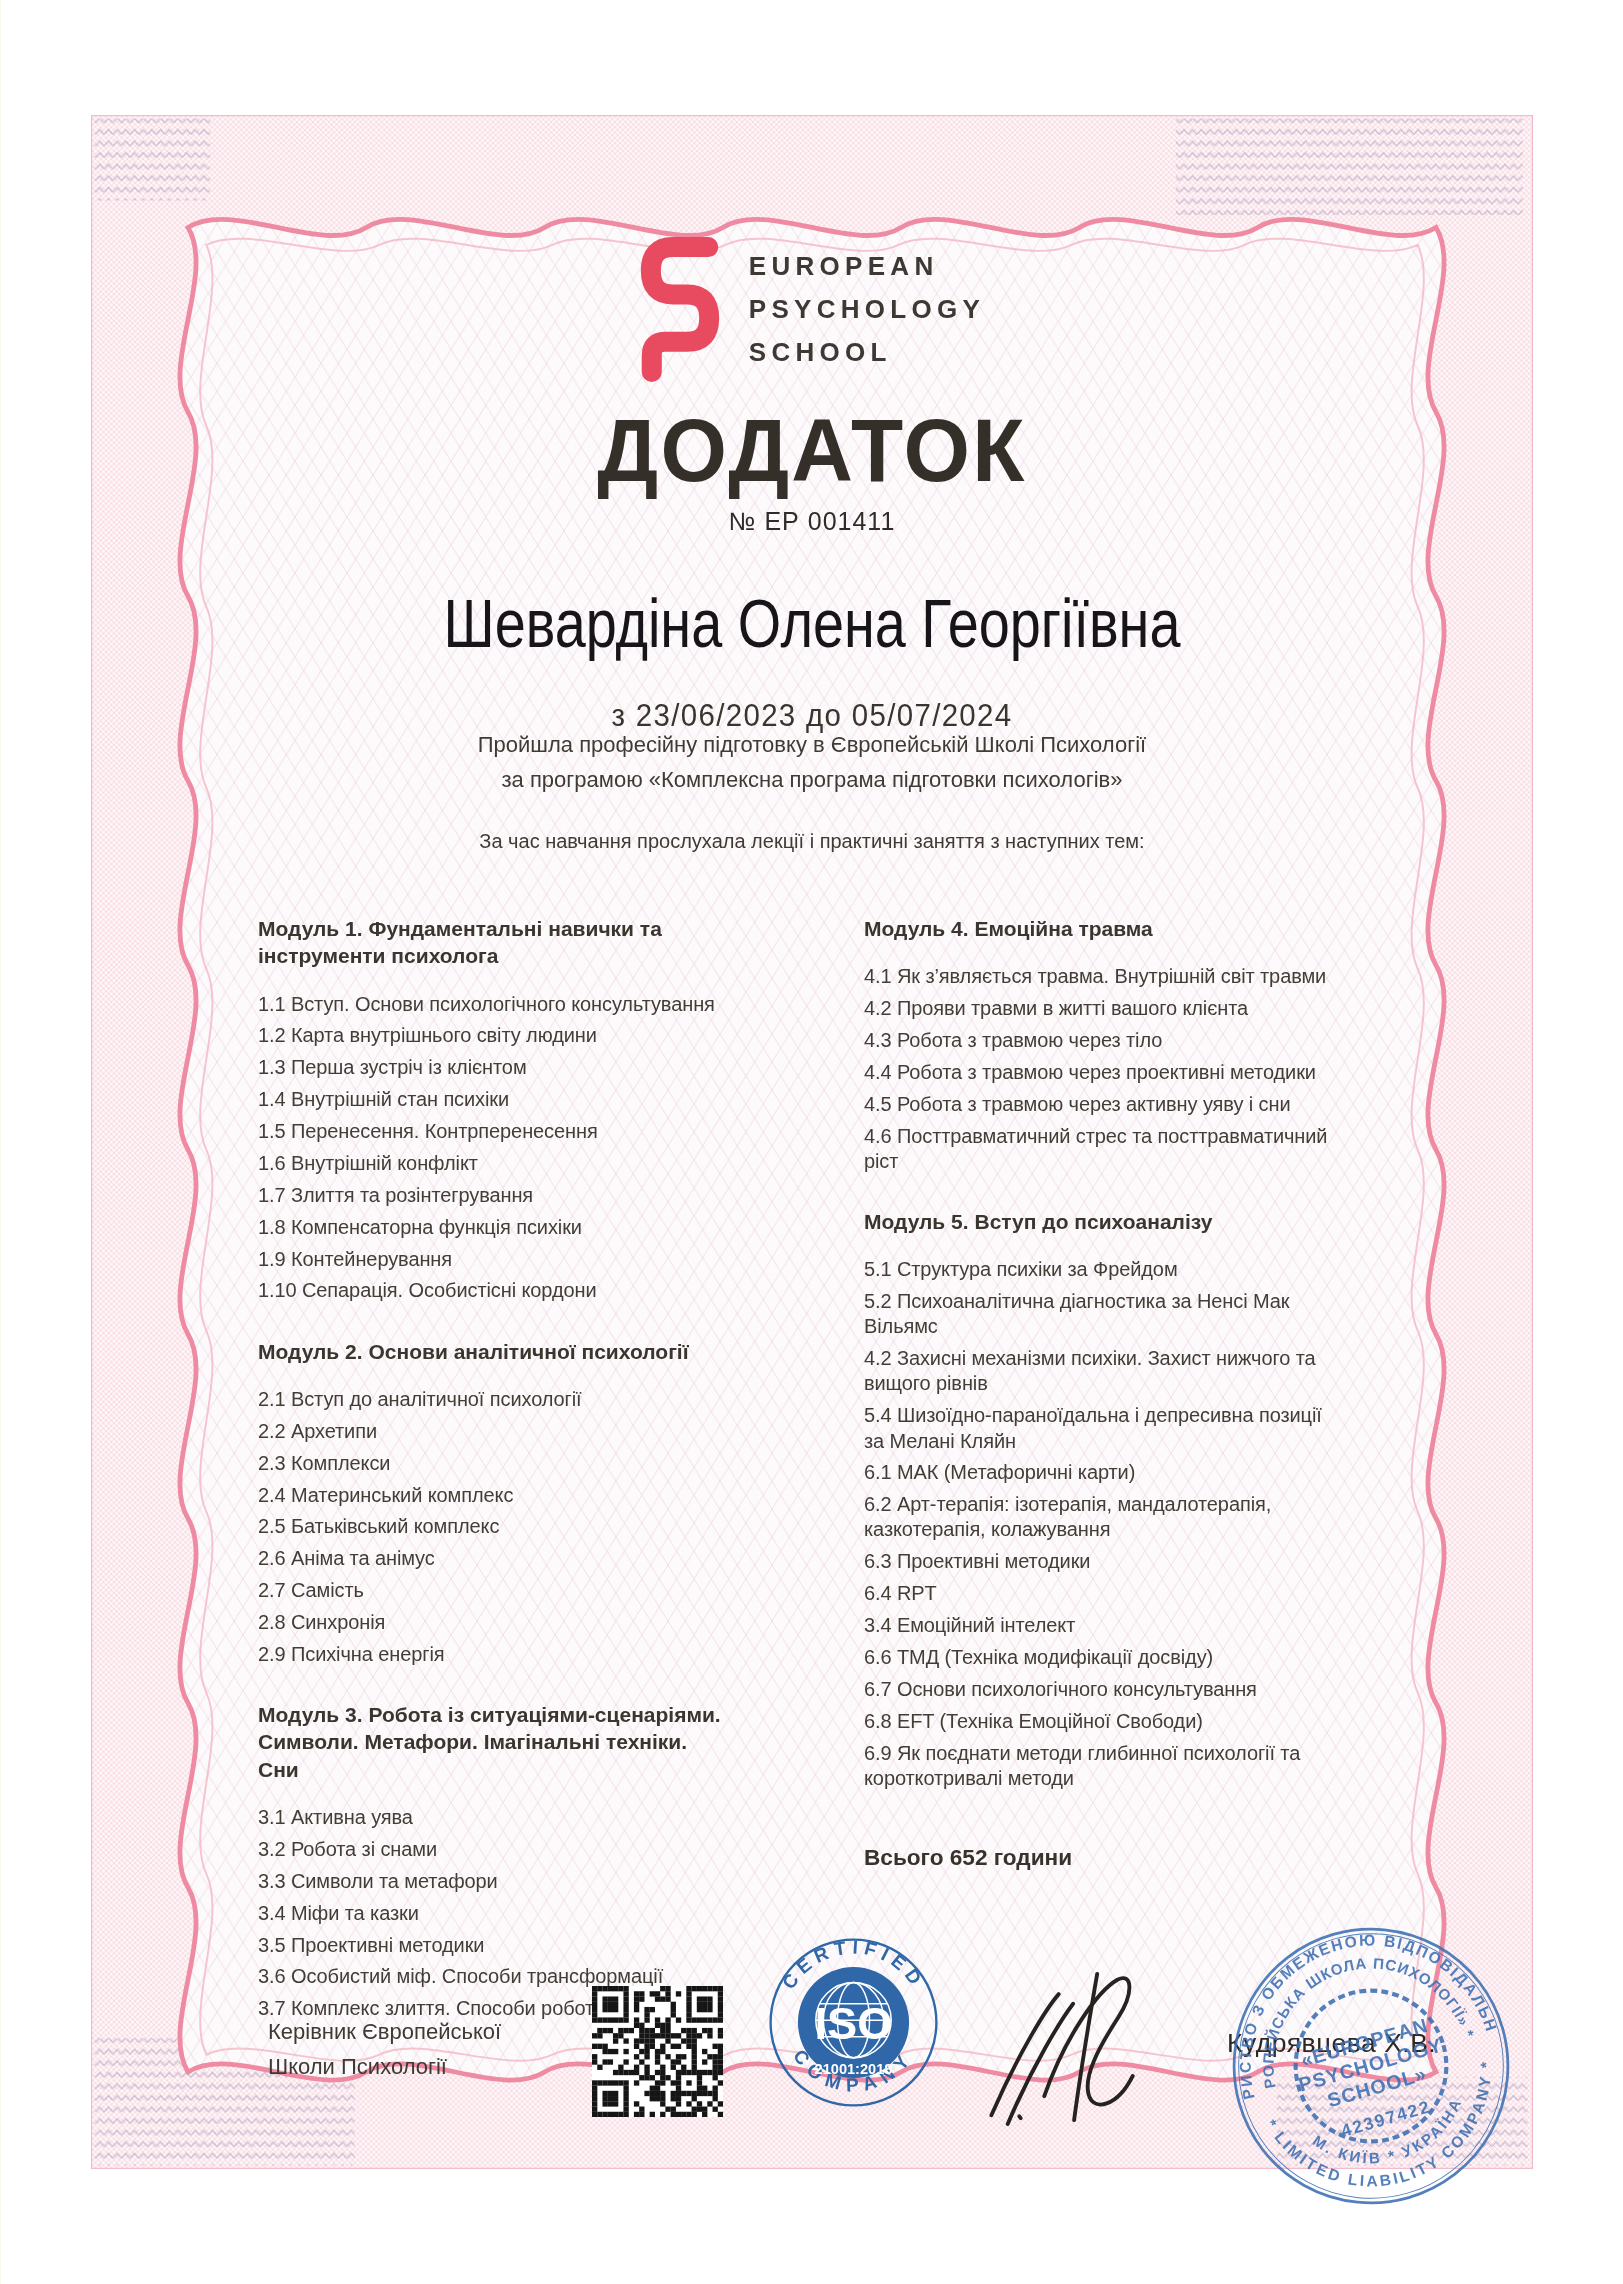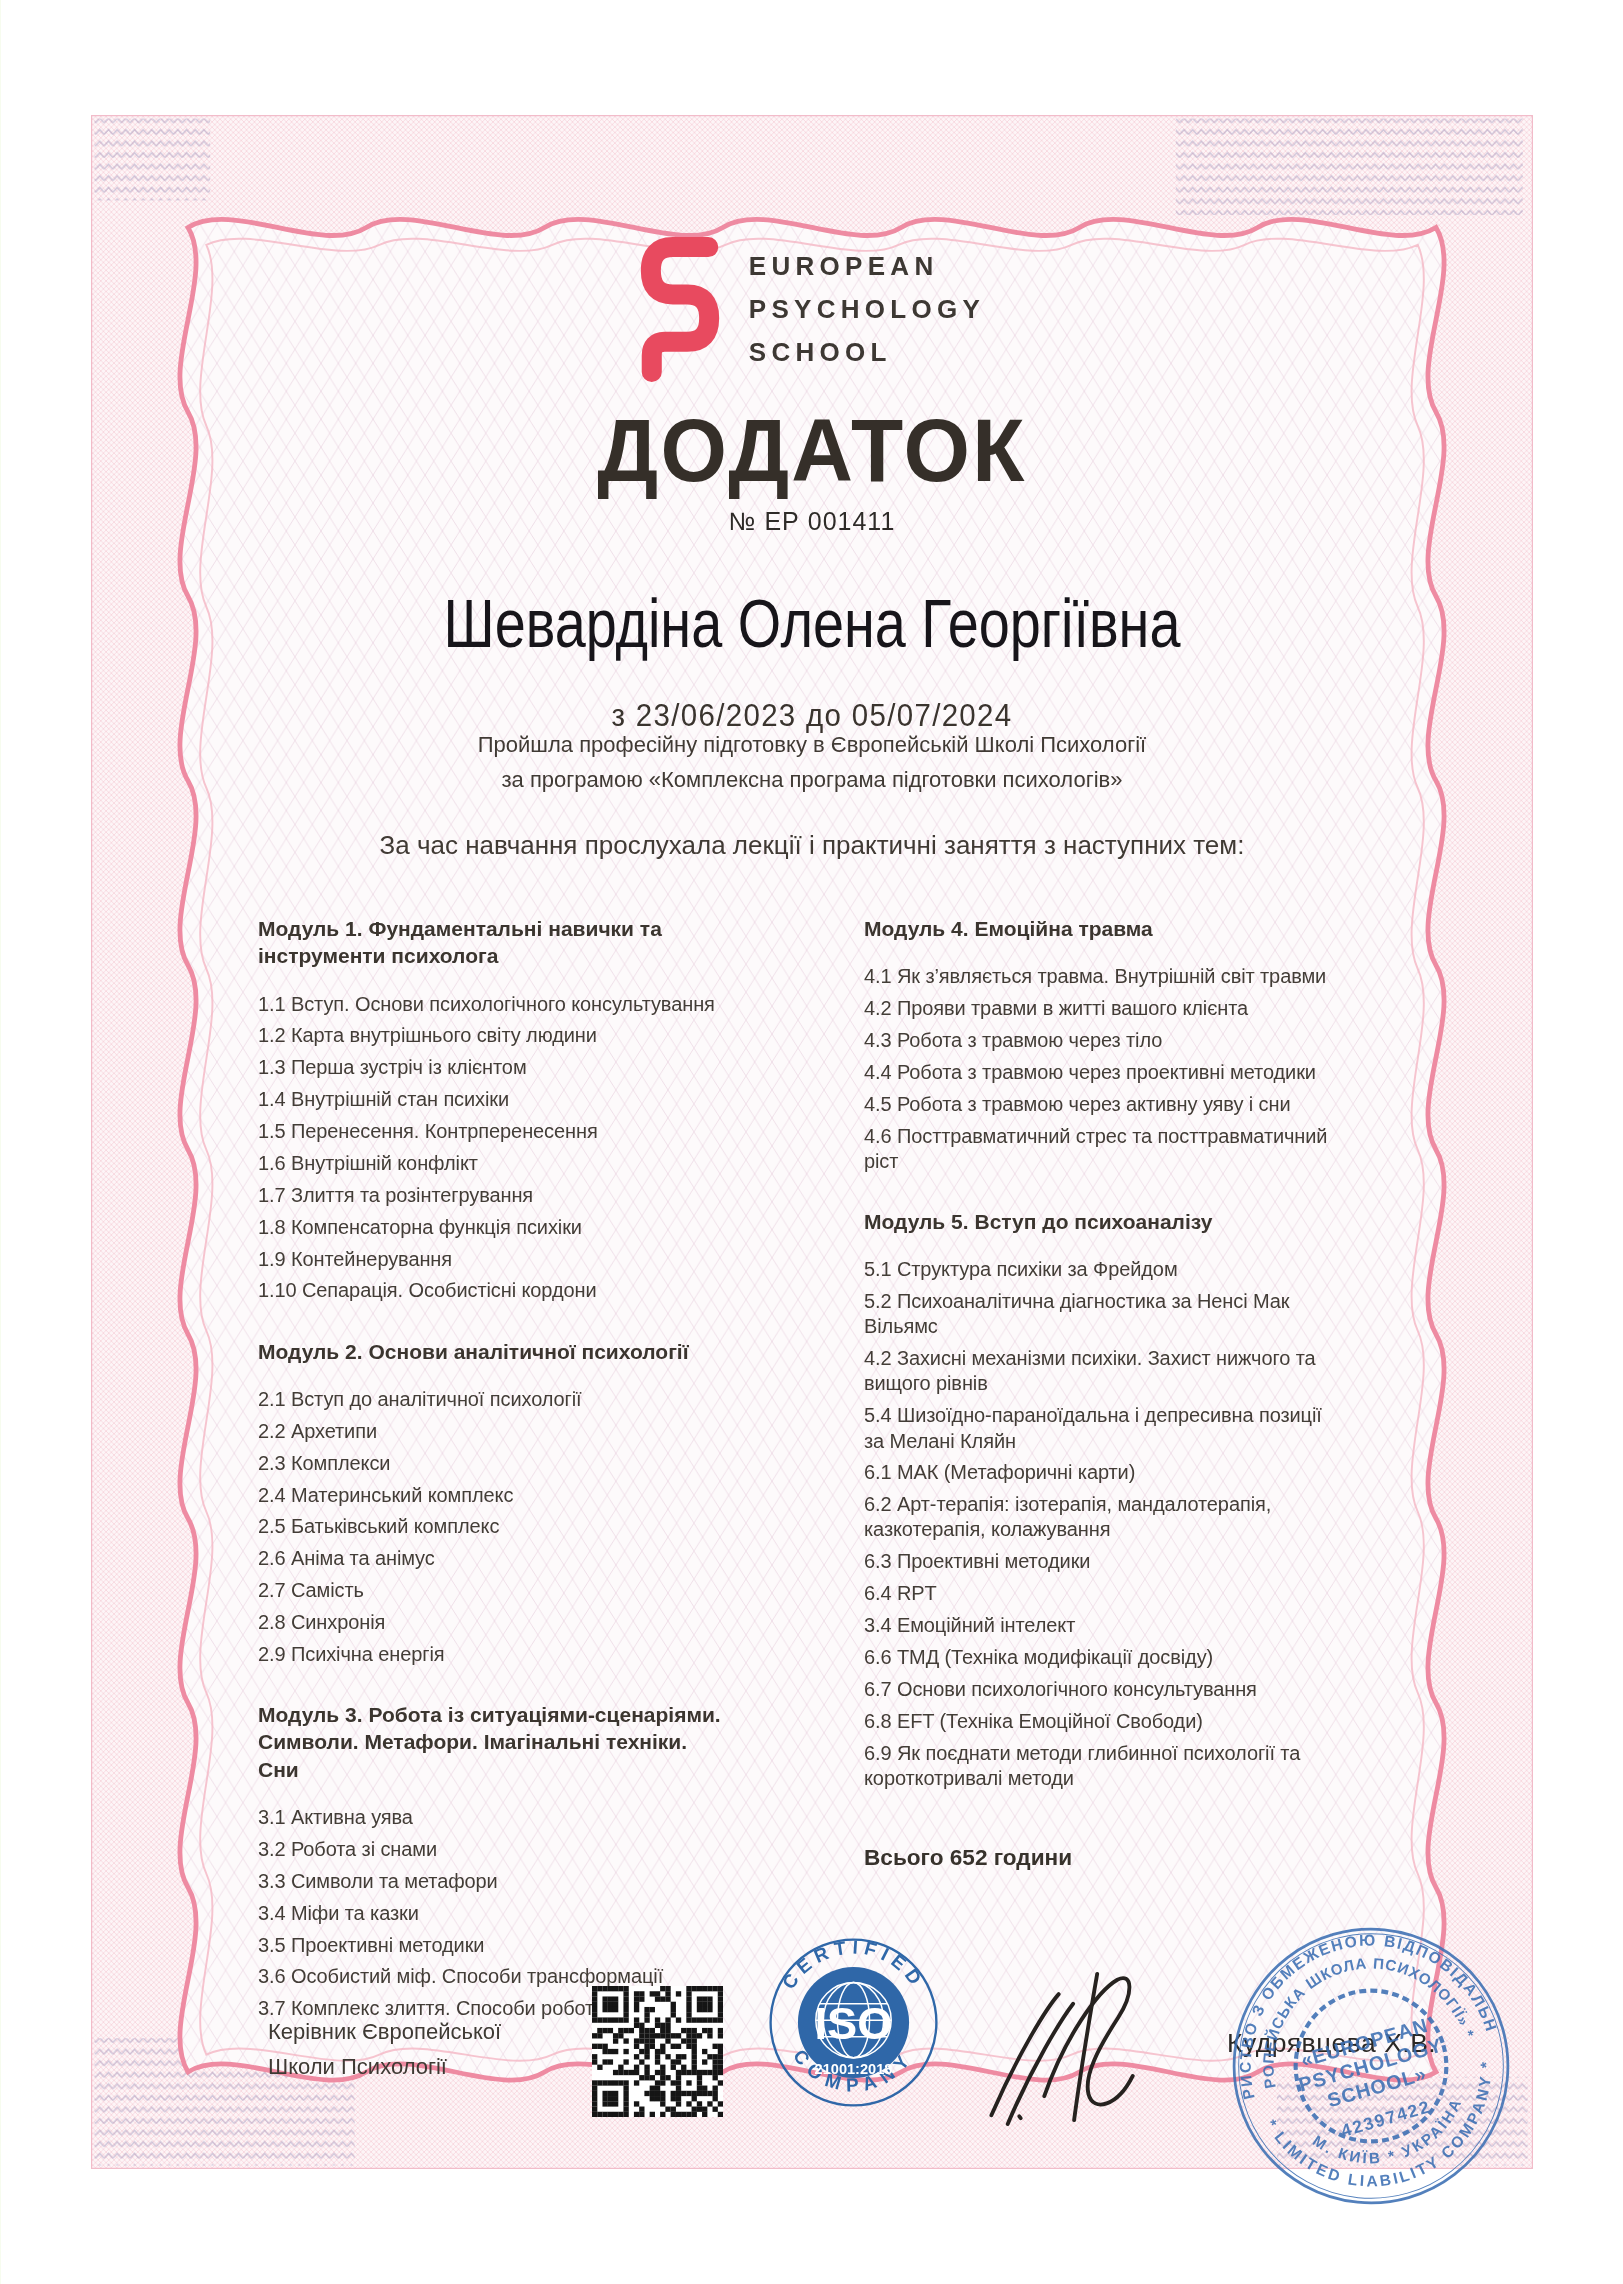--- a/index.html
+++ b/index.html
@@ -14,21 +14,21 @@
   
   .doc-title{position:absolute;left:0;right:0;top:399px;text-align:center;font-size:89px;font-weight:800;
              letter-spacing:2.4px;color:#352f29;transform:scaleX(.96);}
   .doc-number{position:absolute;left:0;right:0;top:507px;text-align:center;font-size:25px;color:#2e2b28;letter-spacing:1px;}
   .recipient{position:absolute;left:0;right:0;top:584px;text-align:center;font-size:68px;font-weight:400;
              color:#17151a;transform:scaleX(.82);white-space:nowrap;}
   .period{position:absolute;left:0;right:0;top:698px;text-align:center;font-size:31px;color:#3a342e;
           letter-spacing:1.4px;transform:scaleX(.95);}
   .intro1{position:absolute;left:0;right:0;top:732px;text-align:center;font-size:22px;color:#403a34;}
   .intro2{position:absolute;left:0;right:0;top:767px;text-align:center;font-size:22px;color:#403a34;}
-  .intro3{position:absolute;left:0;right:0;top:830px;text-align:center;font-size:26px;color:#403a34;}
+  .intro3{position:absolute;left:0;right:0;top:830px;text-align:center;font-size:20px;color:#403a34;}
 
   
   .col{position:absolute;top:915px;}
   .col.left{left:258px;width:467px;}
   .col.right{left:841px;width:477px;margin-left:23px;}
   .module h3{font-size:21px;line-height:1.3;font-weight:700;color:#3b352f;margin:34px 0 22px;white-space:pre-line;}
   .module:first-child h3{margin-top:0;}
   .module p{font-size:20px;line-height:1.26;margin:0 0 6.7px;color:#433d37;letter-spacing:-0.1px;}
   .total{font-size:22.6px;font-weight:700;color:#37322c;margin-top:54px;}
 

